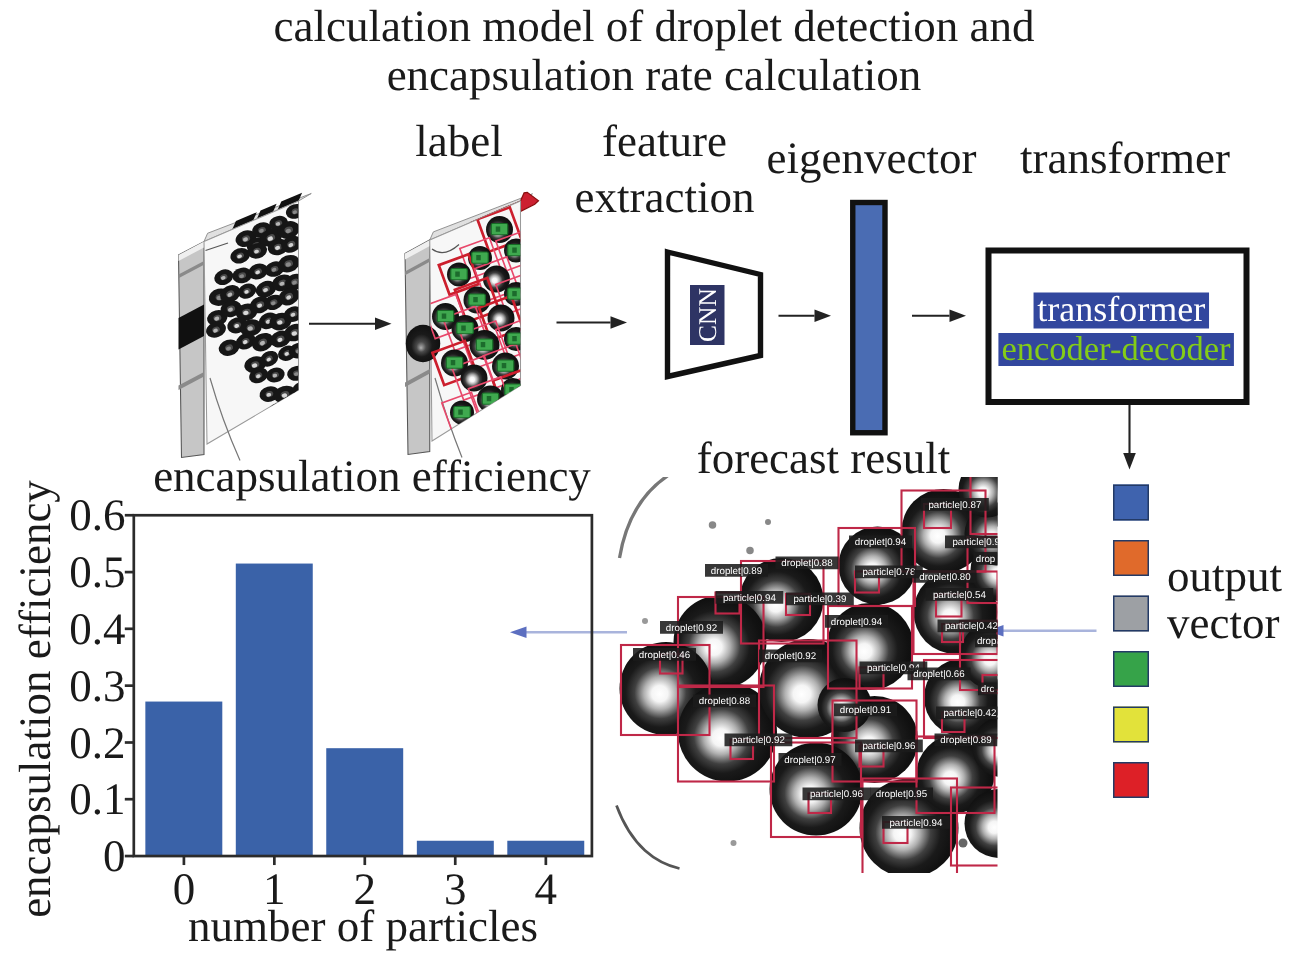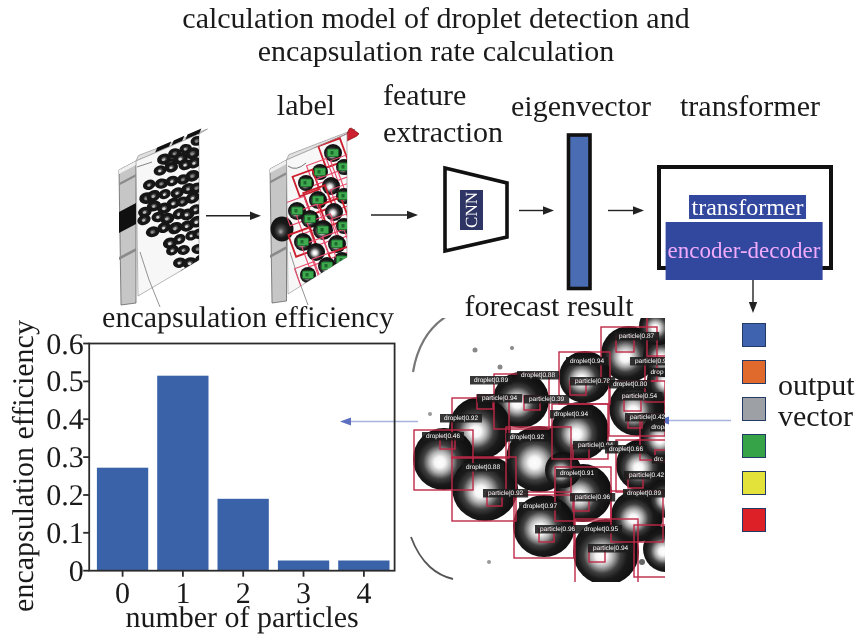--- a/index.html
+++ b/index.html
@@ -571,27 +571,27 @@
       <line x1="182.9" y1="570.7" x2="182.9" y2="576.7" stroke="#2b2b2b" stroke-width="1.8"></line>
       <line x1="243.2" y1="570.7" x2="243.2" y2="576.7" stroke="#2b2b2b" stroke-width="1.8"></line>
       <line x1="303.5" y1="570.7" x2="303.5" y2="576.7" stroke="#2b2b2b" stroke-width="1.8"></line>
       <line x1="363.9" y1="570.7" x2="363.9" y2="576.7" stroke="#2b2b2b" stroke-width="1.8"></line>
       <text x="248" y="327" font-size="30" text-anchor="middle">encapsulation efficiency</text>
       <text x="242" y="627" font-size="30" text-anchor="middle">number of particles</text>
       <text transform="translate(33 466) rotate(-90)" font-size="30" text-anchor="middle">encapsulation efficiency</text>
 </svg>
 
 <div class="t" style="left:0;width:872px;top:1px;text-align:center;font-size:30px;line-height:33px">calculation model of droplet detection and<br>encapsulation rate calculation</div>
-<div class="t ctr" style="left:306px;top:88px;font-size:30px">label</div>
-<div class="t ctr" style="left:443px;top:76px;font-size:30px;line-height:37px;white-space:nowrap">feature<br>extraction</div>
+<div class="t ctr" style="left:306px;top:78px;font-size:30px">label</div>
+<div class="t ctr" style="left:443px;top:76px;font-size:30px;line-height:37px;text-align:center;white-space:nowrap">feature<br>extraction</div>
 <div class="t ctr" style="left:581px;top:89px;font-size:30px">eigenvector</div>
 <div class="t ctr" style="left:750px;top:89px;font-size:30px">transformer</div>
 <div class="t ctr" style="left:549px;top:289px;font-size:30px">forecast result</div>
 <div class="t" style="left:778px;top:369px;font-size:30px;line-height:31px">output<br>vector</div>
 <div class="t ctr" style="left:747.5px;top:195px;font-size:24px;background:#32479e;color:#fff;padding:0 3px;line-height:24px">transformer</div>
-<div class="t ctr" style="left:744px;top:221.5px;font-size:23px;background:#32479e;color:#f0abfc;padding:18px 2px;line-height:22.5px">encoder-decoder</div>
+<div class="t ctr" style="left:744px;top:221.5px;font-size:23px;background:#32479e;color:#84cc16;padding:0 2px;line-height:22.5px">encoder-decoder</div>
 
 <div style="position:absolute;left:742px;top:323px;width:22px;height:22px;background:#3f63ae;border:1.2px solid #233a66"></div>
 <div style="position:absolute;left:742px;top:360px;width:22px;height:22px;background:#e06a2b;border:1.2px solid #233a66"></div>
 <div style="position:absolute;left:742px;top:397px;width:22px;height:22px;background:#9da0a4;border:1.2px solid #233a66"></div>
 <div style="position:absolute;left:742px;top:434px;width:22px;height:22px;background:#36a349;border:1.2px solid #233a66"></div>
 <div style="position:absolute;left:742px;top:471px;width:22px;height:22px;background:#e2e23a;border:1.2px solid #233a66"></div>
 <div style="position:absolute;left:742px;top:508px;width:22px;height:22px;background:#dd2027;border:1.2px solid #233a66"></div>
 </div>
 </body></html>

